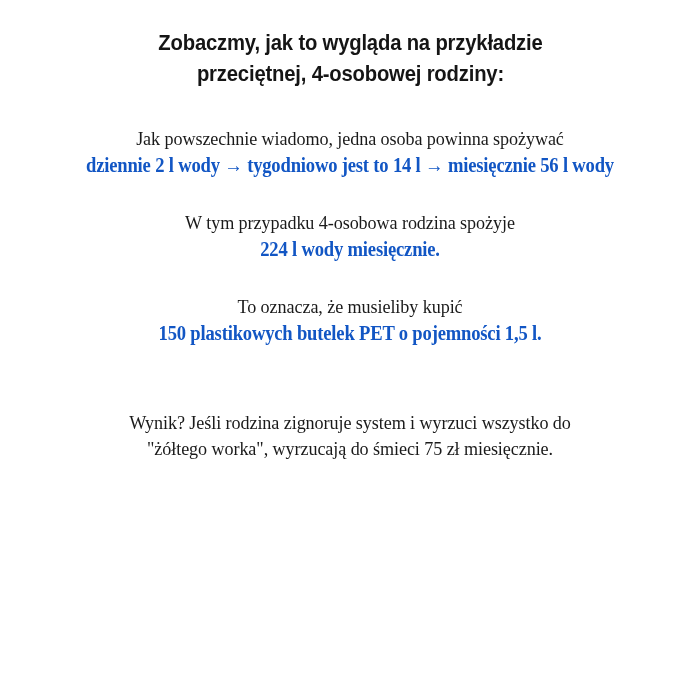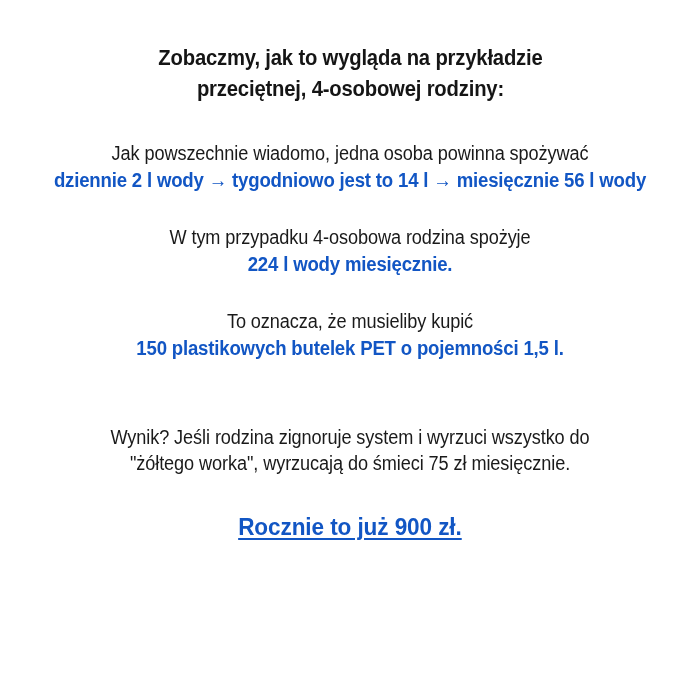--- a/index.html
+++ b/index.html
@@ -17,21 +17,21 @@
   }
 
   #poster {
     width: 700px;
     height: 700px;
     box-sizing: border-box;
     background: #ffffff;
     display: flex;
     flex-direction: column;
     align-items: center;
-    padding: 16px;
+    padding: 1px;
     position: relative;
   }
 
   .line {
     display: block;
     width: 100%;
     text-align: center;
     white-space: nowrap;
     line-height: 1.32;
     color: #1a1a1a;
@@ -53,20 +53,21 @@
     font-weight: 700;
     line-height: 1.38;
     color: #151515;
     letter-spacing: -0.2px;
     transform: scaleX(0.90);
   }
 
   
   .para {
     width: 100%;
+    font-family: Liberation Serif, serif;
   }
   .para .line.emph {
     font-weight: 700;
     color: #1256c4;
     font-size: 20px;
     letter-spacing: -0.2px;
   }
 
   
   .gap-1 { height: 37px; }   
@@ -134,20 +135,17 @@
 
   <div class="gap-5"></div>
 
   <div class="para">
     <span class="line blk">Wynik? Jeśli rodzina zignoruje system i wyrzuci wszystko do</span>
     <span class="line blk">"żółtego worka", wyrzucają do śmieci 75 zł miesięcznie.</span>
   </div>
 
   <div class="gap-6"></div>
 
-  <div class="highlight">
-    <span class="line">Rocznie to już 900 zł.</span>
-  </div>
 
   <div class="gap-7"></div>
 
 
 </div>
 
 </body></html>

